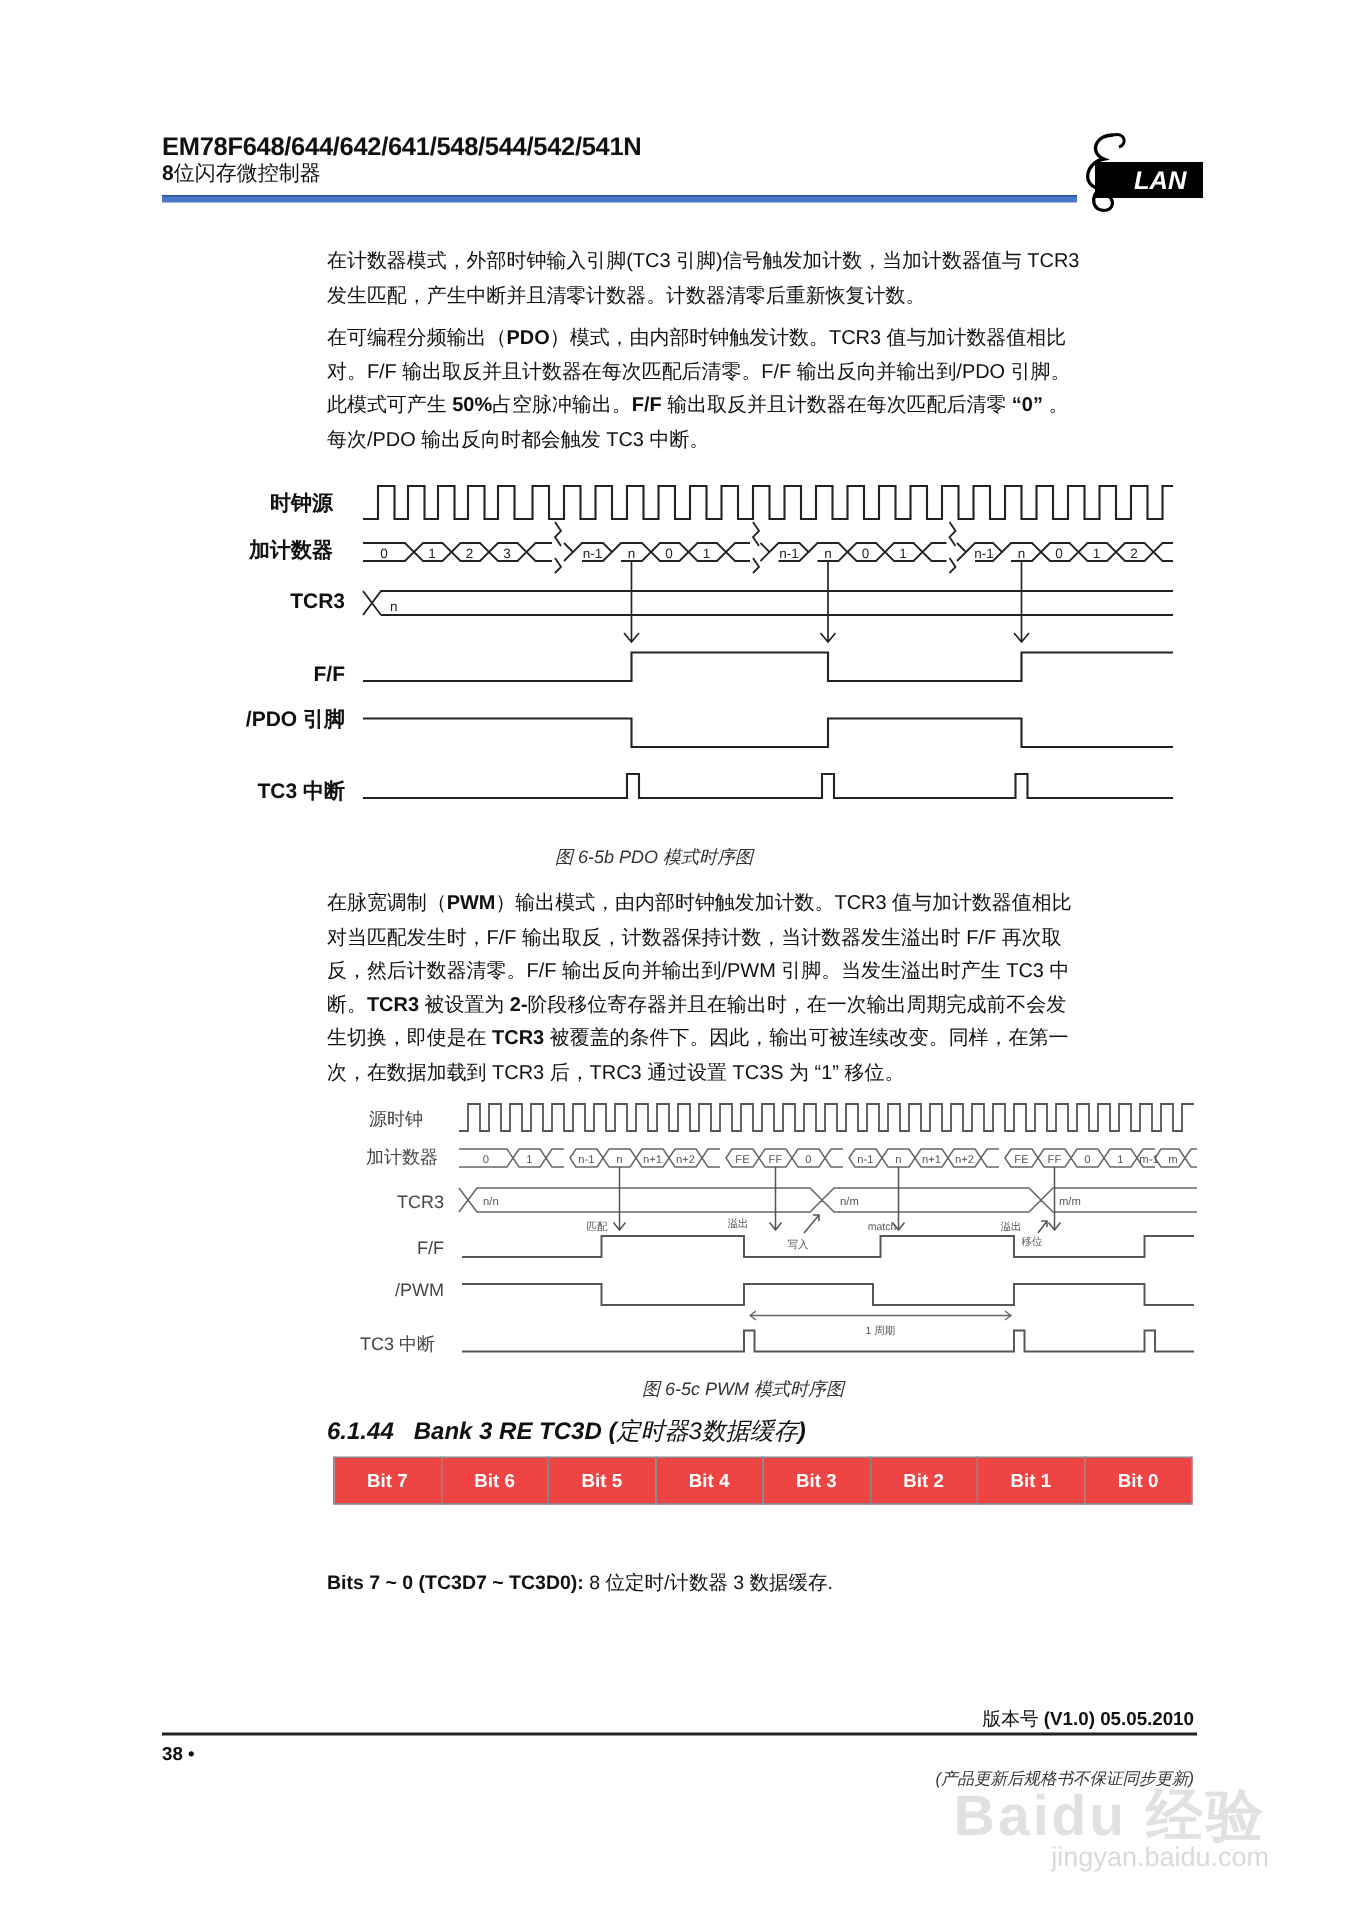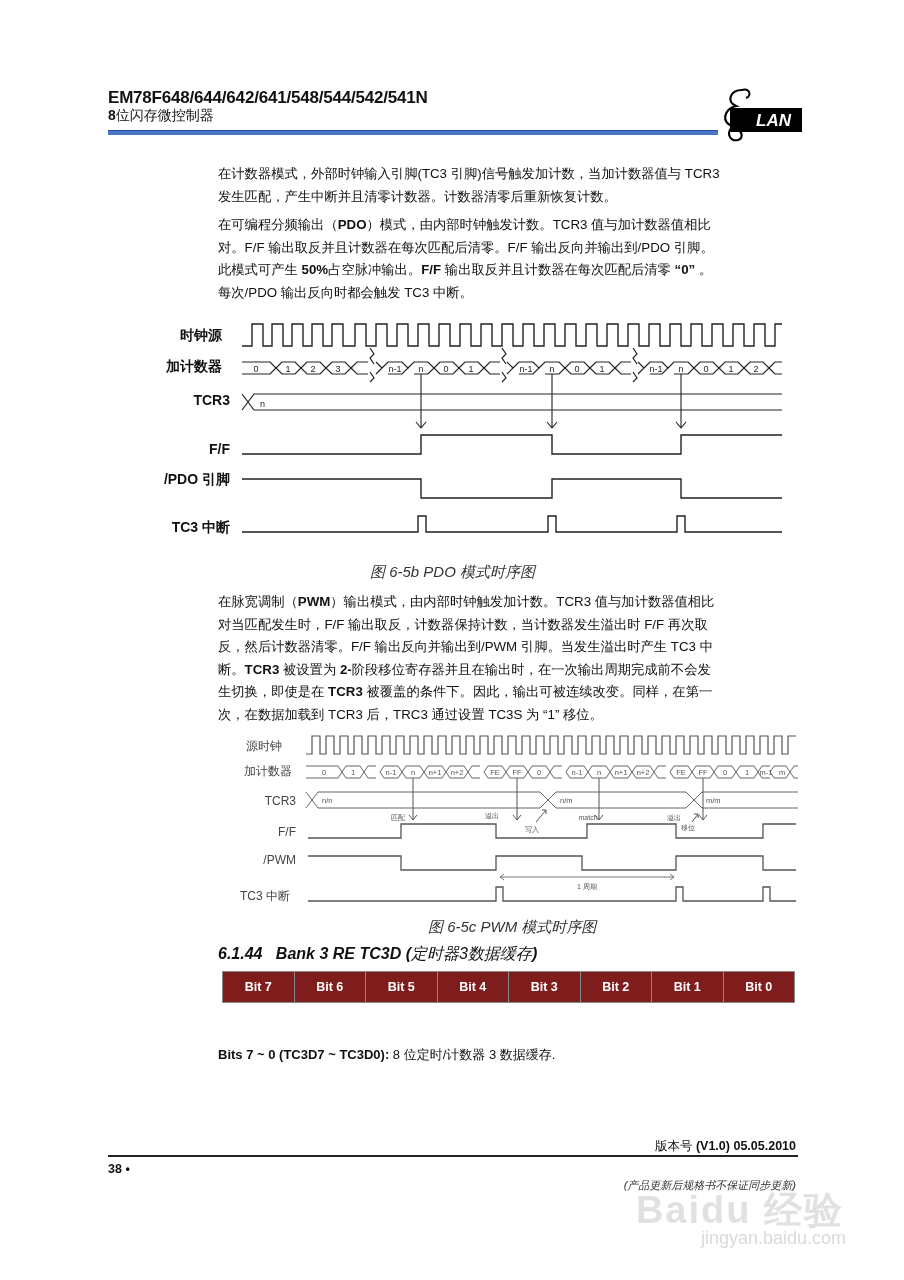--- a/index.html
+++ b/index.html
@@ -6,25 +6,25 @@
   body { width:904px; height:1280px; position:relative; overflow:hidden;
          font-family:"Liberation Sans","DejaVu Sans",sans-serif; color:#111; }
   .abs { position:absolute; }
   .hdr-title { left:108px; top:88px; font-size:17px; font-weight:bold; letter-spacing:-0.2px; }
   .hdr-sub { left:108px; top:107px; font-size:14px; }
   .hdr-sub b { font-weight:bold; }
   .hdr-rule { left:108px; top:130px; width:610px; height:4px; background:#4a78c8; border-top:1px solid #2b4f96; }
   .logo { left:712px; top:84px; width:90px; height:60px;text-align:center; }
   .para { left:218px; width:572px; font-size:13.3px; line-height:22.6px; }
   .para b { font-weight:bold; }
-  .caption { font-style:italic; font-size:15px; color:#333; }
+  .caption { font-style:italic; font-size:12px; color:#333; }
   svg text { font-family:"Liberation Sans","DejaVu Sans",sans-serif; }
   .sec-title { left:218px; top:944px; font-size:16px; font-weight:bold; font-style:italic; }
   table.reg { position:absolute; left:222px; top:971px; width:573px; border-collapse:collapse; font-size:12.5px; }
-  table.reg th { background:#7f1d1d; color:#fff; font-weight:bold; height:30px; border:1px solid #888; padding:0; }
+  table.reg th { background:#ef4444; color:#fff; font-weight:bold; height:30px; border:1px solid #888; padding:0; }
   table.reg td { height:28px; text-align:center; border:1px solid #555; padding:0; }
   .bits-desc { left:218px; top:1046px; font-size:13px; }
   .bits-desc b { font-weight:bold; }
   .foot-rule { left:108px; top:1155px; width:690px; height:1.5px; background:#222; }
   .foot-page { left:108px; top:1162px; font-size:12.5px; font-weight:bold; }
   .foot-ver { right:108px; top:1138px; font-size:12.5px; text-align:right; }
   .foot-ver b { font-weight:bold; }
   .foot-note { right:108px; top:1178px; font-size:11px; font-style:italic; color:#333; }
   .wm { right:60px; top:1185px; font-size:38px; font-weight:bold; color:rgba(170,170,170,0.35); letter-spacing:2px; }
   .wm2 { right:58px; top:1228px; font-size:18px; color:rgba(170,170,170,0.45); }

